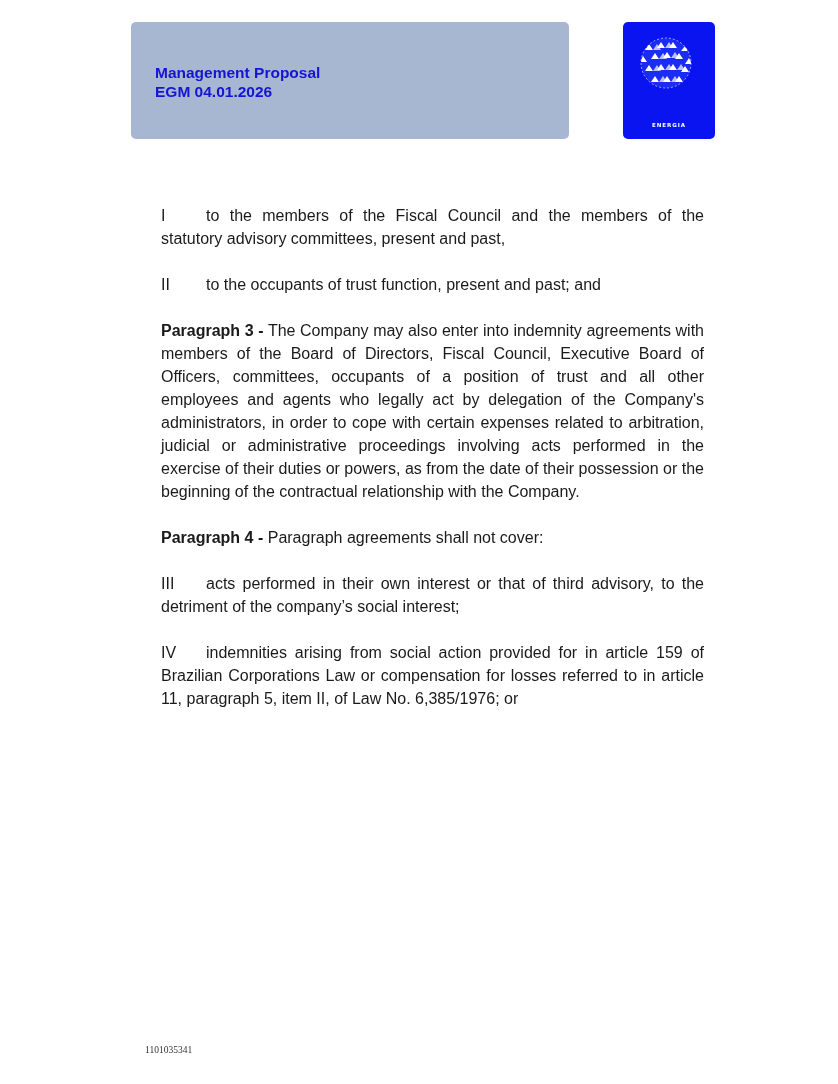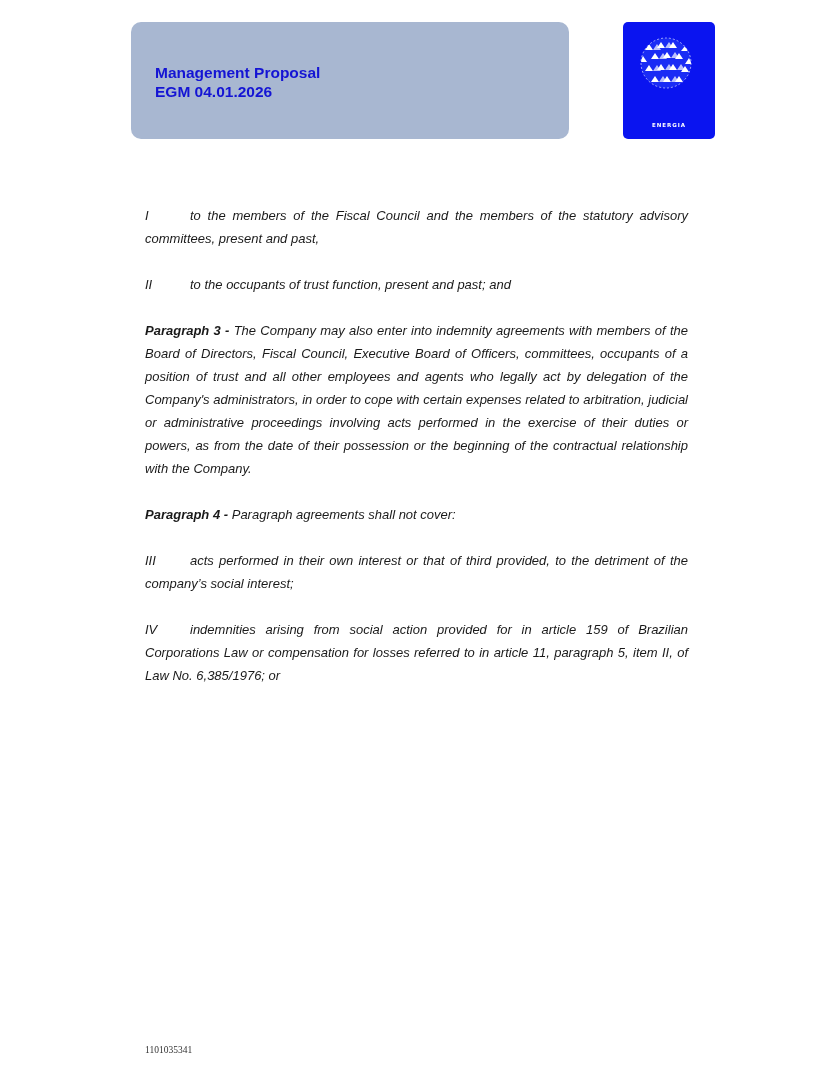--- a/index.html
+++ b/index.html
@@ -15,21 +15,21 @@
       font-family: "Liberation Sans", sans-serif;
       color: #1a1a1a;
     }
     .header-banner {
       position: absolute;
       left: 131px;
       top: 22px;
       width: 438px;
       height: 117px;
       background: #a8b7d1;
-      border-radius: 10px;
+      border-radius: 5px;
     }
     .header-title {
       position: absolute;
       left: 24px;
       top: 41px;
       font-family: "Liberation Sans", sans-serif;
       font-weight: bold;
       font-size: 15.5px;
       line-height: 19px;
       color: #1414d4;
@@ -72,27 +72,26 @@
       top: 100px;
       text-align: center;
       color: #ffffff;
       font-family: "DejaVu Sans", sans-serif;
       font-weight: bold;
       font-size: 5.5px;
       letter-spacing: 1px;
     }
     .doc-body {
       position: absolute;
-      left: 145px;
+      left: 161px;
       top: 204px;
       width: 543px;
-      font-size: 13px;
+      font-size: 16px;
       line-height: 23px;
       text-align: justify;
-      font-style: italic;
     }
     .para {
       margin: 0 0 23px 0;
     }
     .item-num {
       display: inline-block;
       width: 45px;
     }
     .bold { font-weight: bold; }
     .footer-id {
@@ -155,17 +154,17 @@
 </div>
 
 <div class="doc-body">
   <p class="para"><span class="item-num">I</span><span>to the members of the Fiscal Council and the members of the statutory advisory committees, present and past,</span></p>
   <p class="para"><span class="item-num">II</span><span>to the occupants of trust function, present and past; and</span></p>
 
   <p class="para"><span class="bold">Paragraph 3 -</span><span> The Company may also enter into indemnity agreements with members of the Board of Directors, Fiscal Council, Executive Board of Officers, committees, occupants of a position of trust and all other employees and agents who legally act by delegation of the Company's administrators, in order to cope with certain expenses related to arbitration, judicial or administrative proceedings involving acts performed in the exercise of their duties or powers, as from the date of their possession or the beginning of the contractual relationship with the Company.</span></p>
 
   <p class="para"><span class="bold">Paragraph 4 -</span><span> Paragraph agreements shall not cover:</span></p>
 
-  <p class="para"><span class="item-num">III</span><span>acts performed in their own interest or that of third provided, to the detriment of the company’s social interest;</span></p>
+  <p class="para"><span class="item-num">III</span><span>acts performed in their own interest or that of third advisory, to the detriment of the company’s social interest;</span></p>
   <p class="para"><span class="item-num">IV</span><span>indemnities arising from social action provided for in article 159 of Brazilian Corporations Law or compensation for losses referred to in article 11, paragraph 5, item II, of Law No. 6,385/1976; or</span></p>
 </div>
 
 <div class="footer-id">1101035341</div>
 
 </body></html>

